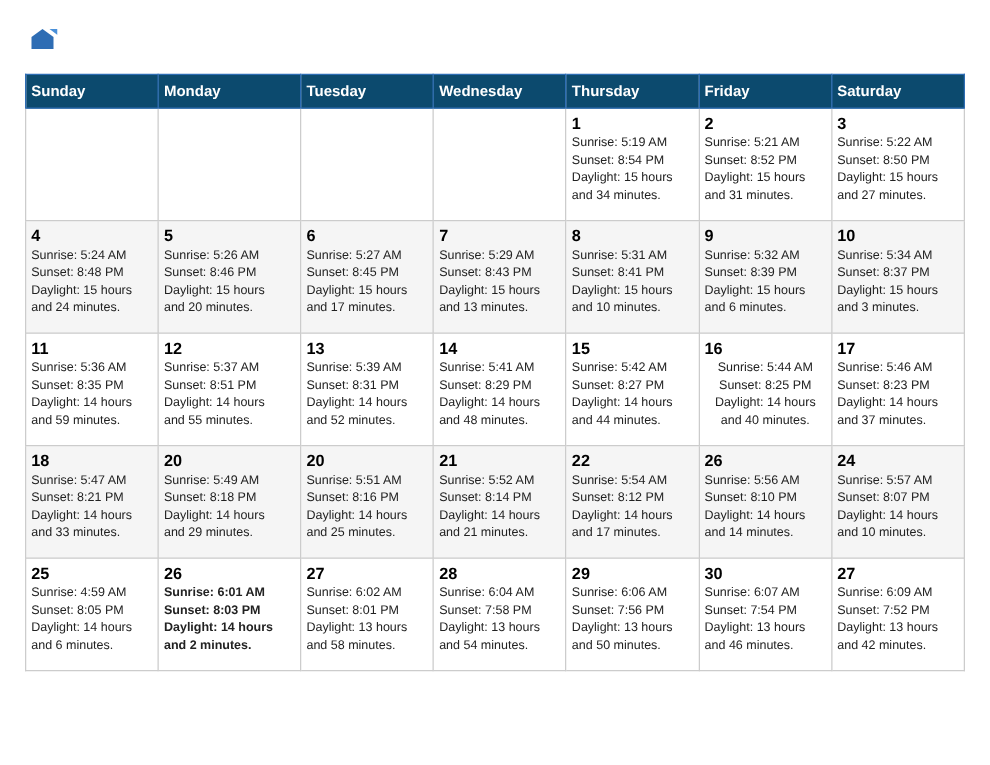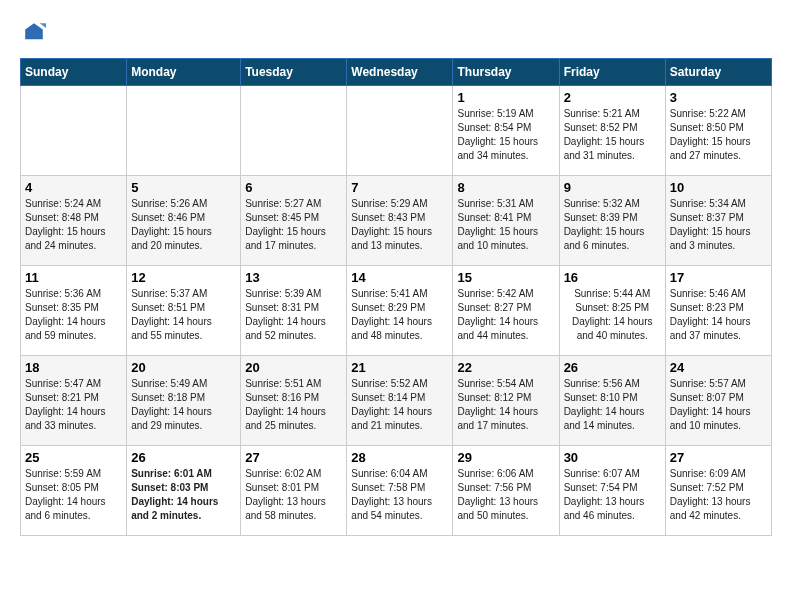--- a/index.html
+++ b/index.html
@@ -298,21 +298,21 @@
           <div class="day-number">24</div>
           <div class="day-info" style="white-space: pre-line;">Sunrise: 5:57 AM
 Sunset: 8:07 PM
 Daylight: 14 hours
 and 10 minutes.</div>
         </td>
       </tr>
       <tr>
         <td>
           <div class="day-number">25</div>
-          <div class="day-info" style="white-space: pre-line;">Sunrise: 5:59 AM
+          <div class="day-info" style="white-space: pre-line;">Sunrise: 4:59 AM
 Sunset: 8:05 PM
 Daylight: 14 hours
 and 6 minutes.</div>
         </td>
         <td>
           <div class="day-number">26</div>
           <div class="day-info" style="white-space: pre-line; font-weight: bold;">Sunrise: 6:01 AM
 Sunset: 8:03 PM
 Daylight: 14 hours
 and 2 minutes.</div>

